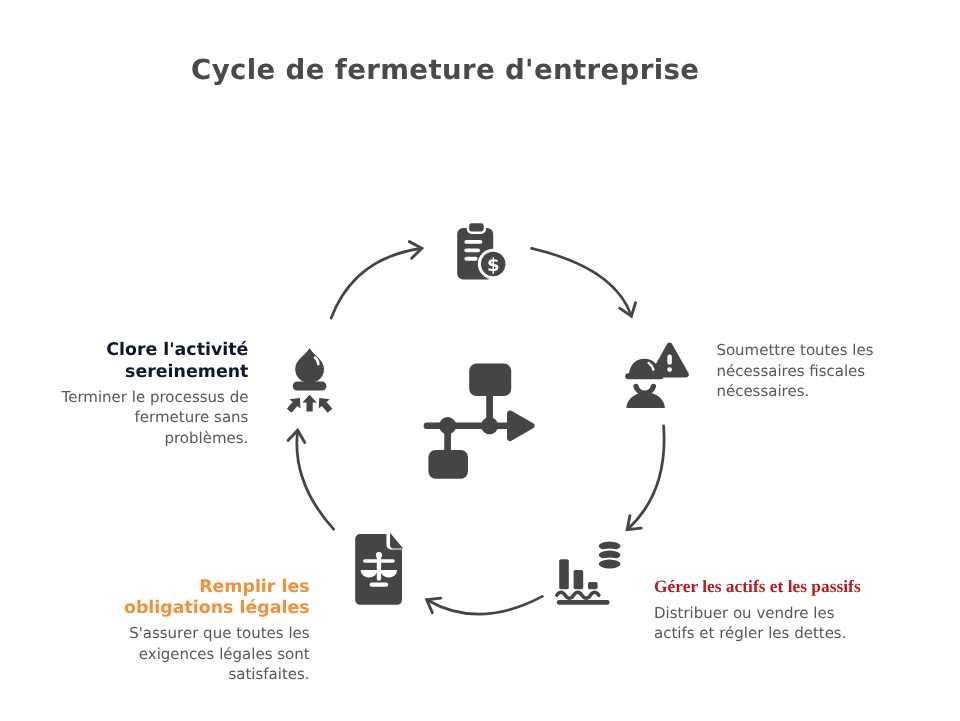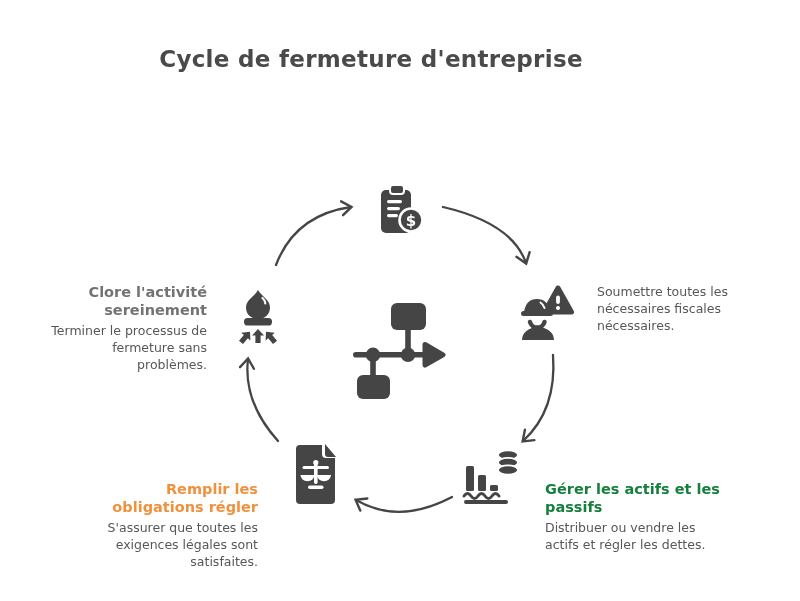--- a/index.html
+++ b/index.html
@@ -93,59 +93,59 @@
         <path d="M13,30 q2,-13 13,-13 q11,0 13,13 z"></path>
         <rect x="10" y="29" width="32" height="5" rx="2.5"></rect>
         <path d="M29.5,20.5 q3,2 4,5.5" stroke="#ffffff" stroke-width="2" fill="none" stroke-linecap="round"></path>
         <path d="M19,40 a7.5,7.5 0 0 0 14.5,0" stroke="#454545" stroke-width="4.5" fill="none" stroke-linecap="round"></path>
         <path d="M11,58 a16,13 0 0 1 32,0 z"></path>
       </g>
     </svg>
   </div>
 
   <div class="step step-bottom-right">
-    <div class="heading" style="color: #15803d;">Gérer les actifs et les passifs</div>
+    <div class="heading" style="color: #b91c1c; font-family: Liberation Serif, serif;">Gérer les actifs et les passifs</div>
     <div class="desc">Distribuer ou vendre les actifs et régler les dettes.</div>
   </div>
   <div class="icon icon-bottom-right">
     <svg viewBox="0 0 70 64">
       <g fill="#454545">
         <rect x="11" y="22" width="8" height="25" rx="1.5"></rect>
         <rect x="23" y="31" width="8" height="16" rx="1.5"></rect>
         <rect x="35" y="41" width="8" height="6" rx="1.5"></rect>
         <ellipse cx="53" cy="11" rx="10" ry="4.6" stroke="#ffffff" stroke-width="1.8"></ellipse>
         <ellipse cx="53" cy="18.5" rx="10" ry="4.6" stroke="#ffffff" stroke-width="1.8"></ellipse>
         <ellipse cx="53" cy="26" rx="10" ry="4.6" stroke="#ffffff" stroke-width="1.8"></ellipse>
         <path d="M9,52 q3.5,-5 7,0 t7,0 t7,0 t7,0 t7,0" stroke="#454545" stroke-width="3" fill="none" stroke-linecap="round"></path>
         <rect x="9" y="56" width="44" height="4" rx="2"></rect>
       </g>
     </svg>
   </div>
 
   <div class="step step-bottom-left">
-    <div class="heading" style="color: rgb(240, 145, 60);">Remplir les obligations régler</div>
+    <div class="heading" style="color: rgb(240, 145, 60);">Remplir les obligations légales</div>
     <div class="desc">S'assurer que toutes les exigences légales sont satisfaites.</div>
   </div>
   <div class="icon icon-bottom-left">
     <svg viewBox="0 0 70 66">
       <g fill="#454545">
         <path d="M19,3 h22 v9 a4,4 0 0 0 4,4 h9 v42 a4,4 0 0 1 -4,4 H19 a4,4 0 0 1 -4,-4 V7 a4,4 0 0 1 4,-4 z"></path>
         <path d="M44,2 l11,13 h-8 a3,3 0 0 1 -3,-3 z"></path>
         <circle cx="34.8" cy="20.5" r="2.6" fill="#ffffff"></circle>
         <rect x="33" y="20" width="3.6" height="22" rx="1.8" fill="#ffffff"></rect>
         <rect x="21.5" y="24" width="26.5" height="3" rx="1.5" fill="#ffffff"></rect>
         <path d="M19.5,33 a7,6.2 0 0 0 14,0 z" fill="#ffffff"></path>
         <path d="M36,33 a7,6.2 0 0 0 14,0 z" fill="#ffffff"></path>
         <rect x="27" y="43.5" width="15.5" height="3.4" rx="1.7" fill="#ffffff"></rect>
       </g>
     </svg>
   </div>
 
   <div class="step step-left">
-    <div class="heading" style="color: #737373;">Clore l'activité sereinement</div>
+    <div class="heading" style="color: #0f172a;">Clore l'activité sereinement</div>
     <div class="desc">Terminer le processus de fermeture sans problèmes.</div>
   </div>
   <div class="icon icon-left">
     <svg viewBox="0 0 60 58">
       <g fill="#454545">
         <path d="M30,3 C26.5,9.5 18,12.5 18,20.5 C18,27.5 23.4,32 30,32 C36.6,32 42,27.5 42,20.5 C42,12.5 33.5,9.5 30,3 Z"></path>
         <rect x="16" y="31" width="28" height="7.5" rx="3.6"></rect>
         <path d="M34.5,11 a8,8 0 0 1 2.8,5.5" stroke="#ffffff" stroke-width="2.2" fill="none" stroke-linecap="round"></path>
         <path transform="translate(30,49)" d="M0,-7 L6,-0.5 L2.6,-0.5 L2.6,7 L-2.6,7 L-2.6,-0.5 L-6,-0.5 Z"></path>
         <path transform="translate(17.5,50) rotate(40)" d="M0,-7 L6,-0.5 L2.6,-0.5 L2.6,7 L-2.6,7 L-2.6,-0.5 L-6,-0.5 Z"></path>

